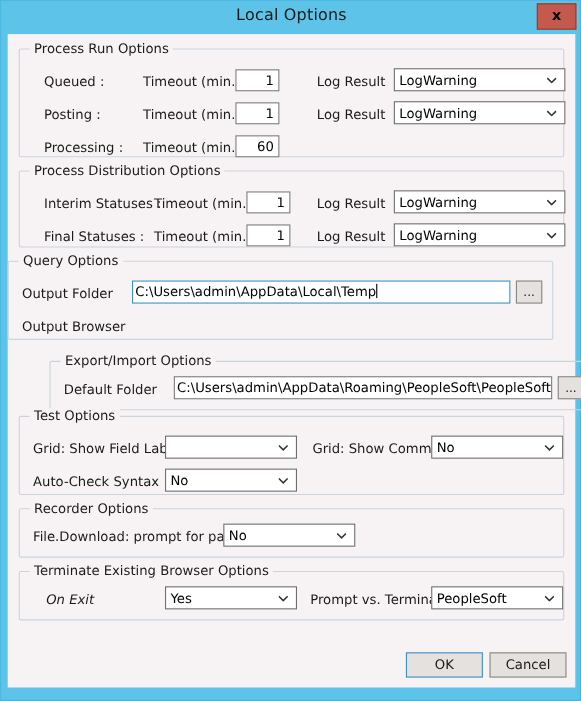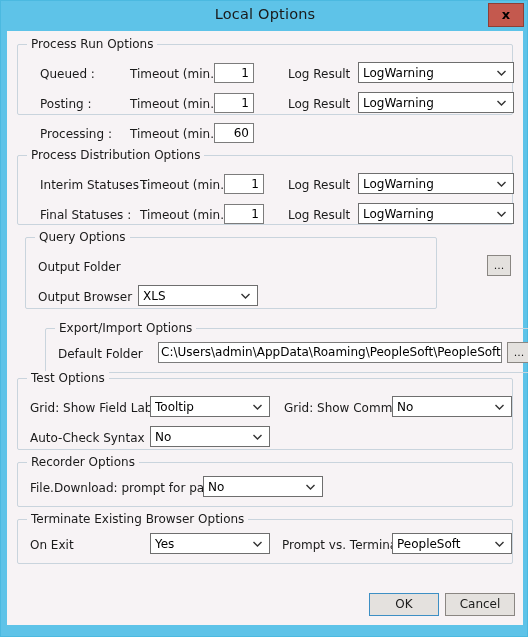--- a/index.html
+++ b/index.html
@@ -213,21 +213,21 @@
 
 <div class="window">
 
   <div class="titlebar">
     <div class="title-text">Local Options</div>
     <div class="close-button">x</div>
   </div>
 
   <div class="client">
 
-    <div class="group" style="left:10px; top:13px; width:496px; height:71px;">
+    <div class="group" style="left:10px; top:13px; width:496px; height:99px;">
       <div class="legend">Process Run Options</div>
 
       <div class="lbl" style="left:22px; top:22px;">Queued :</div>
       <div class="lbl" style="left:112px; top:22px;">Timeout (min.)</div>
       <div class="num-input" style="left:196px; top:18px; width:40px;">1</div>
       <div class="lbl" style="left:270px; top:22px;">Log Result</div>
       <div class="combo" style="left:340px; top:17px; width:156px;">
         <span class="val">LogWarning</span>
         <span class="arrow">
           <svg width="9" height="6" viewBox="0 0 9 6">
@@ -277,51 +277,43 @@
       <div class="combo" style="left:340px; top:47px; width:156px;">
         <span class="val">LogWarning</span>
         <span class="arrow">
           <svg width="9" height="6" viewBox="0 0 9 6">
               <path d="M0.5 1 L4.5 5 L8.5 1" stroke="#333" stroke-width="1.4" fill="none"></path>
             </svg>
         </span>
       </div>
     </div>
 
-    <div class="group" style="left:18px; top:206px; width:412px; height:72px;">
+    <div class="group" style="left:0; top:206px; width:496px; height:72px;">
       <div class="legend">Query Options</div>
 
       <div class="lbl" style="left:12px; top:22px;">Output Folder</div>
+      <div class="text-input focused" style="left:112px; top:17px; width:344px;"><span>C:\Users\admin\AppData\Local\Temp</span><span class="caret"></span></div>
       <div class="browse-btn" style="left:461px; top:17px;">...</div>
 
       <div class="lbl" style="left:12px; top:52px;">Output Browser</div>
-      <div class="combo" style="left:112px; top:47px; width:120px;">
-        <span class="val">XLS</span>
-        <span class="arrow">
-          <svg width="9" height="6" viewBox="0 0 9 6">
-              <path d="M0.5 1 L4.5 5 L8.5 1" stroke="#333" stroke-width="1.4" fill="none"></path>
-            </svg>
-        </span>
-      </div>
     </div>
 
     <div class="group" style="left:10px; top:297px; width:496px; height:45px;margin-left:28px;">
       <div class="legend">Export/Import Options</div>
 
       <div class="lbl" style="left:12px; top:18px;">Default Folder</div>
       <div class="text-input" style="left:112px; top:13px; width:344px;">C:\Users\admin\AppData\Roaming\PeopleSoft\PeopleSoft Test Fram</div>
       <div class="browse-btn" style="left:461px; top:13px;">...</div>
     </div>
 
     <div class="group" style="left:10px; top:347px; width:496px; height:72px;">
       <div class="legend">Test Options</div>
 
       <div class="lbl" style="left:12px; top:22px;">Grid: Show Field Label</div>
       <div class="combo" style="left:132px; top:17px; width:120px;">
-        <span class="val">Tooltip</span>
         <span class="arrow">
           <svg width="9" height="6" viewBox="0 0 9 6">
               <path d="M0.5 1 L4.5 5 L8.5 1" stroke="#333" stroke-width="1.4" fill="none"></path>
             </svg>
         </span>
       </div>
       <div class="lbl" style="left:266px; top:22px;">Grid: Show Comment</div>
       <div class="combo" style="left:374px; top:17px; width:120px;">
         <span class="val">No</span>
         <span class="arrow">
@@ -352,21 +344,21 @@
           <svg width="9" height="6" viewBox="0 0 9 6">
               <path d="M0.5 1 L4.5 5 L8.5 1" stroke="#333" stroke-width="1.4" fill="none"></path>
             </svg>
         </span>
       </div>
     </div>
 
     <div class="group" style="left:10px; top:488px; width:496px; height:45px;">
       <div class="legend">Terminate Existing Browser Options</div>
 
-      <div class="lbl" style="left:12px; top:18px;">On Exit</div>
+      <div class="lbl" style="left:24px; top:18px;font-style:italic;">On Exit</div>
       <div class="combo" style="left:132px; top:13px; width:120px;">
         <span class="val">Yes</span>
         <span class="arrow">
           <svg width="9" height="6" viewBox="0 0 9 6">
               <path d="M0.5 1 L4.5 5 L8.5 1" stroke="#333" stroke-width="1.4" fill="none"></path>
             </svg>
         </span>
       </div>
       <div class="lbl" style="left:264px; top:18px;">Prompt vs. Terminate</div>
       <div class="combo" style="left:374px; top:13px; width:120px;">

